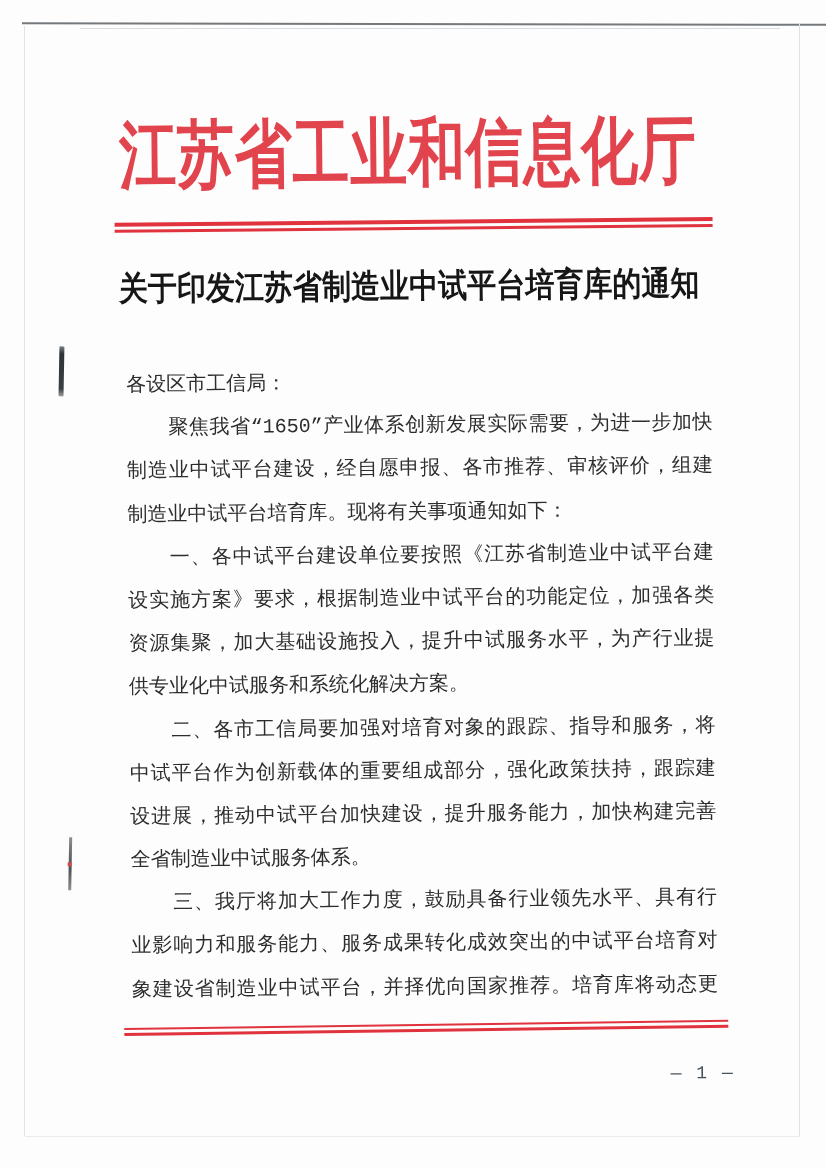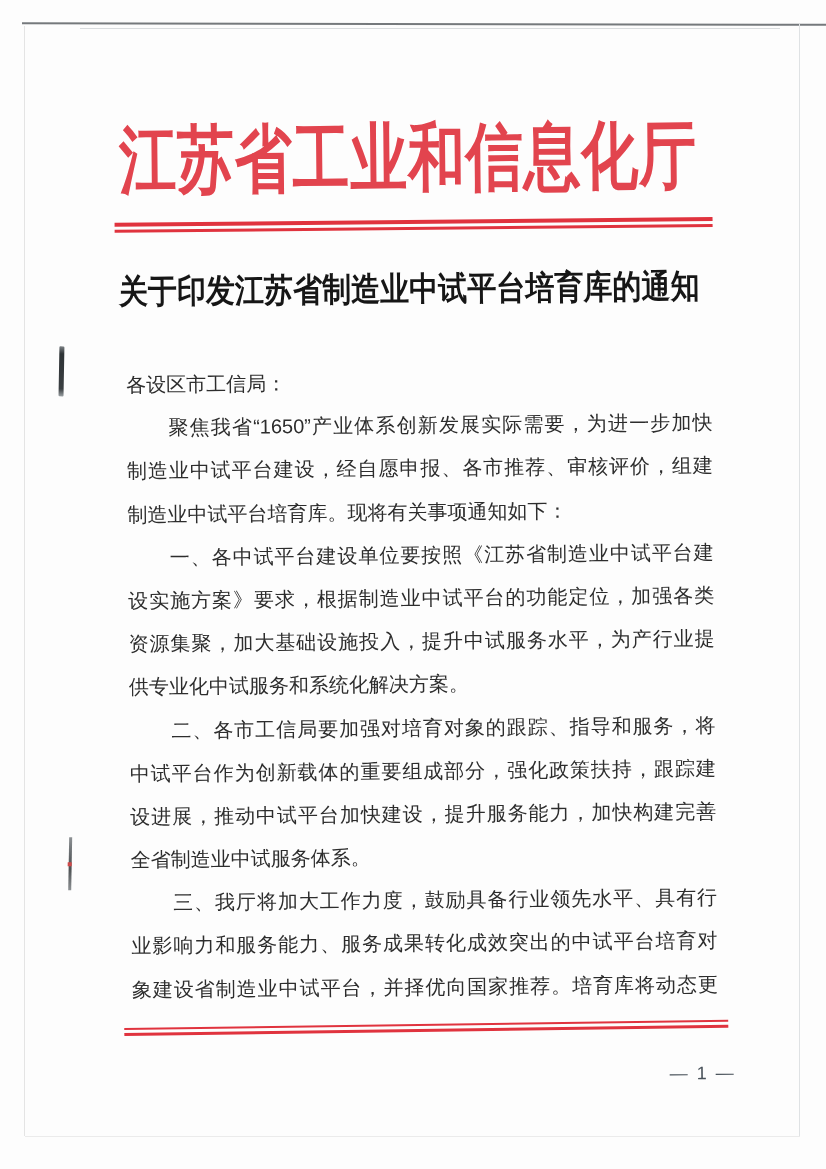--- a/index.html
+++ b/index.html
@@ -3,21 +3,21 @@
 <meta charset="utf-8">
 <style>
   :root{
     --red-letter:#e2444e;
     --red-rule:#e0333e;
   }
   html,body{margin:0;padding:0;background:#ffffff;}
   .stage{
     position:relative;width:826px;height:1169px;overflow:hidden;
     background:#fdfdfd;
-    font-family:Liberation Sans, sans-serif;
+    font-family:Liberation Mono, monospace;
   }
   
   .edge-top{position:absolute;left:22px;top:23px;width:804px;height:2px;background:#75797c;transform:rotate(0.12deg);}
   .edge-top2{position:absolute;left:80px;top:28px;width:700px;height:1px;background:#c9cdd0;opacity:.7;}
   .edge-left{position:absolute;left:24px;top:26px;width:1px;height:1110px;background:#e4e4e4;}
   .edge-right{position:absolute;left:799px;top:24px;width:1px;height:1113px;background:#dfe2e4;}
   .edge-bottom{position:absolute;left:25px;top:1136px;width:775px;height:1px;background:#ebebeb;}
 
   .content{
     position:absolute;left:25px;top:25px;width:774px;height:1112px;

